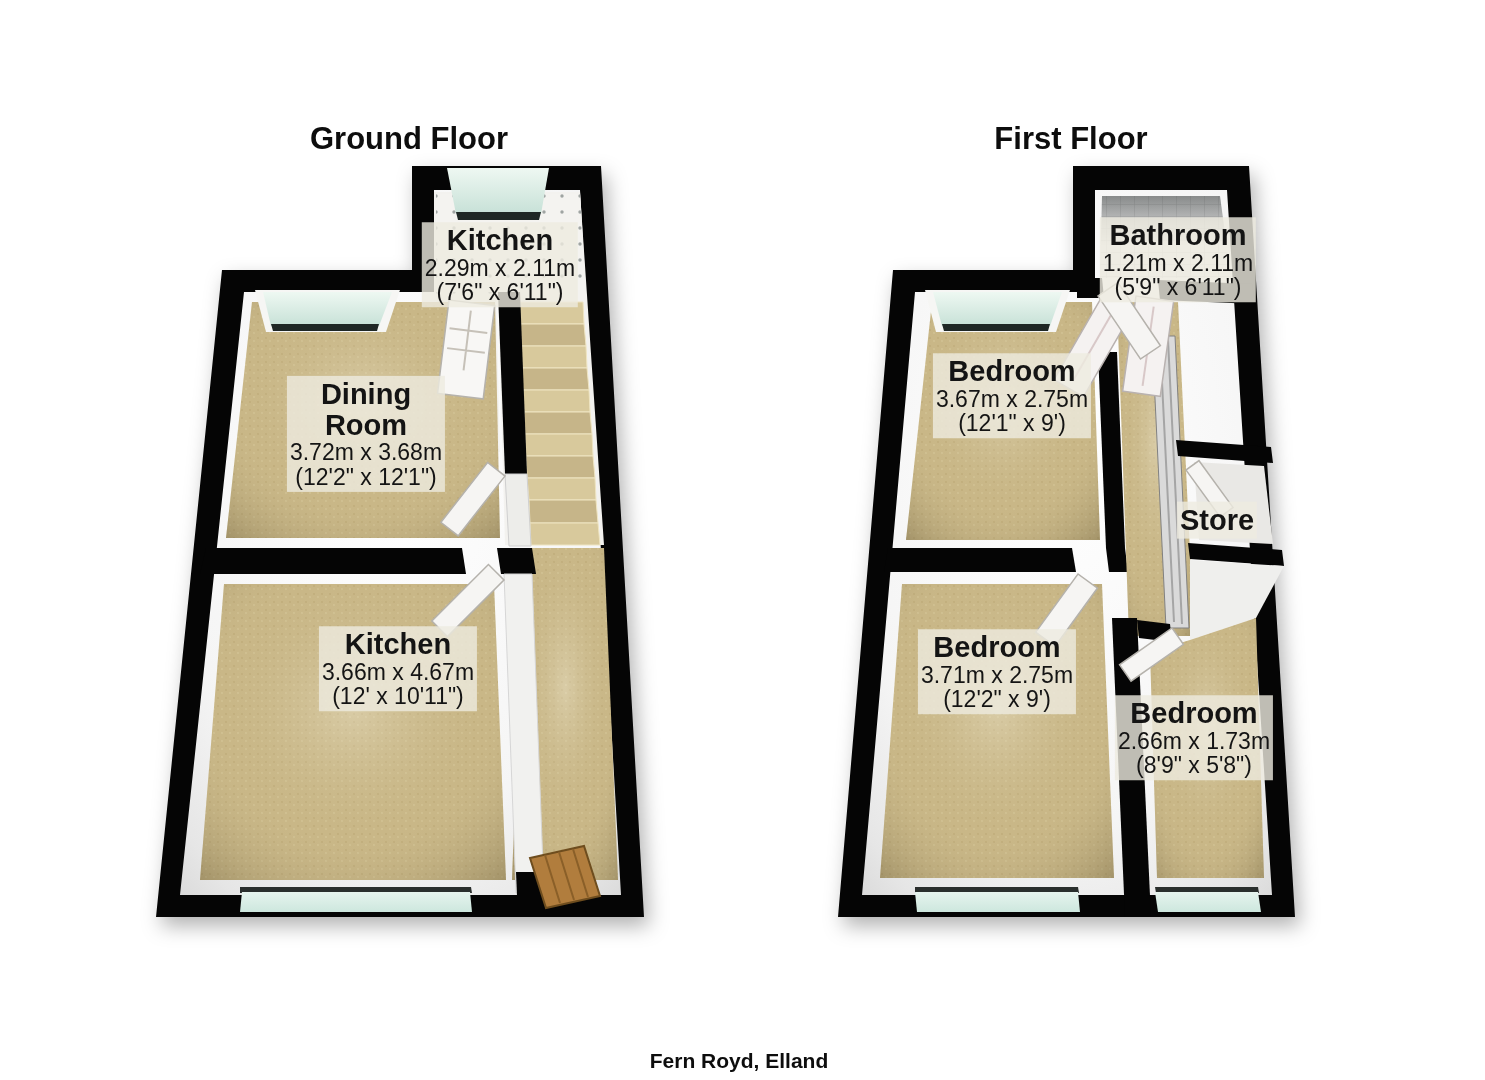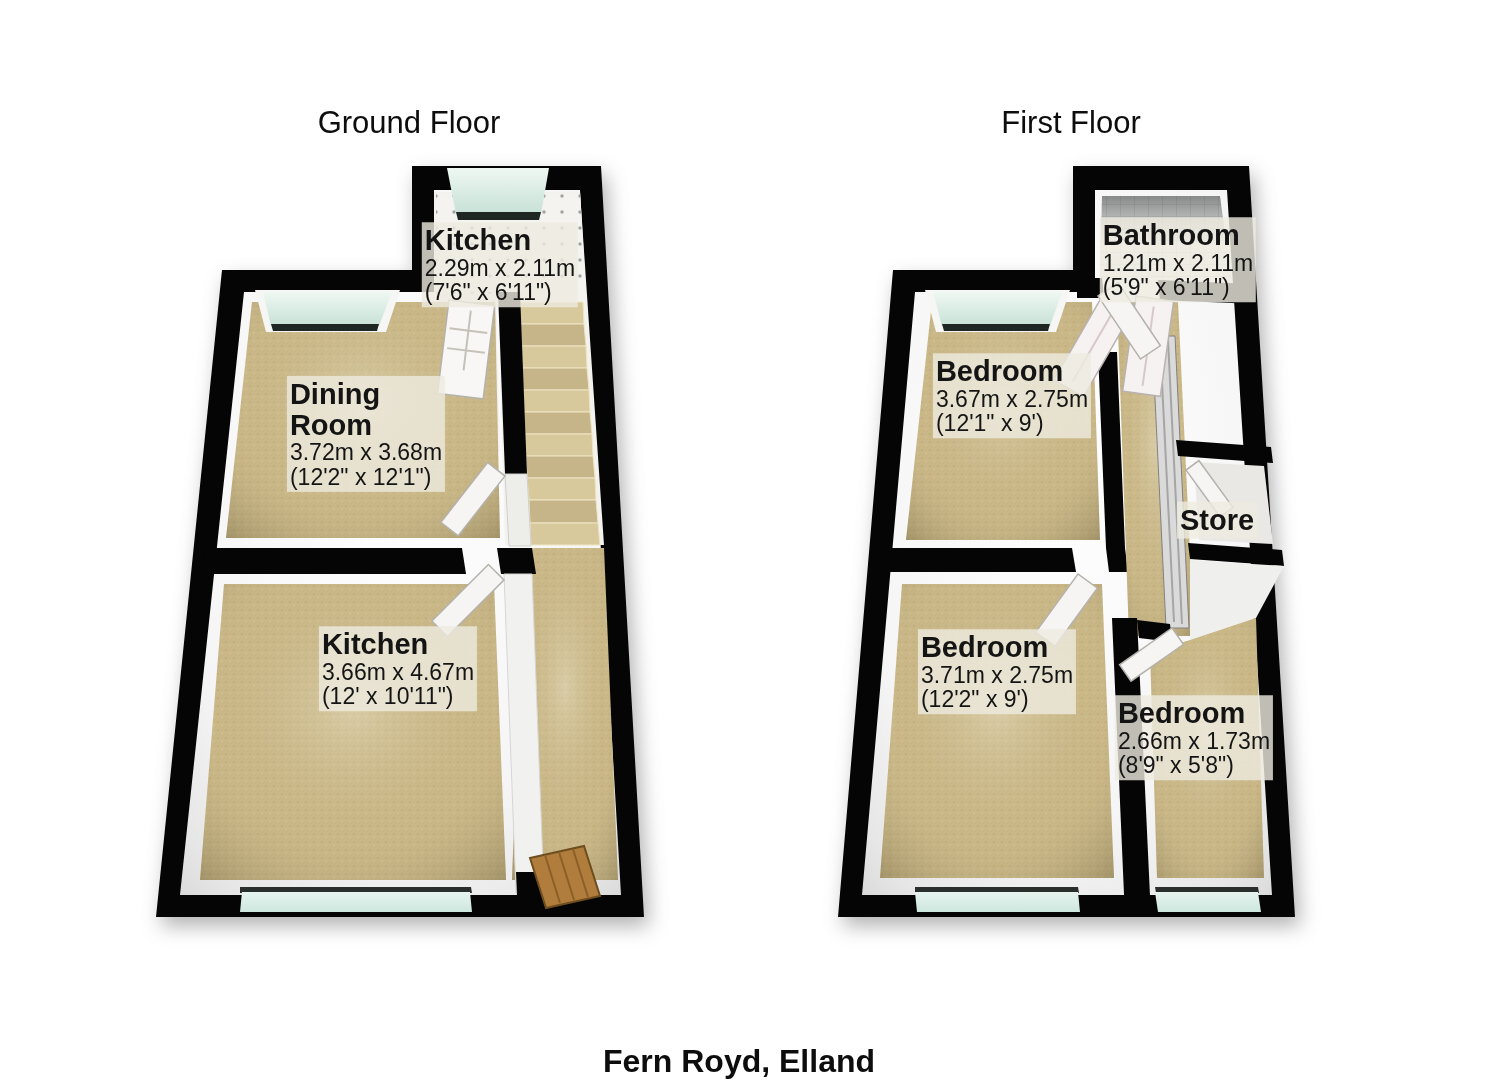--- a/index.html
+++ b/index.html
@@ -1,25 +1,25 @@
 <!DOCTYPE html>
 <html><head>
 <meta charset="utf-8">
 <style>
   html,body{margin:0;padding:0;background:#ffffff;}
   .stage{position:relative;width:1485px;height:1080px;background:#ffffff;overflow:hidden;
          font-family:"Liberation Sans",sans-serif;}
   svg.planart{position:absolute;left:0;top:0;}
   .plan-shadow{filter:drop-shadow(5px 9px 10px rgba(0,0,0,0.30));}
-  .title{position:absolute;transform:translate(-50%,-50%);font-weight:normal;font-size:31px;
-         color:#0d0d0d;white-space:nowrap;}
-  .footer-caption{position:absolute;transform:translate(-50%,-50%);font-weight:bold;font-size:32px;
+  .title{position:absolute;transform:translate(-50%,-50%);font-weight:bold;font-size:31px;
+         color:#0d0d0d;white-space:nowrap;margin-top:16px;}
+  .footer-caption{position:absolute;transform:translate(-50%,-50%);font-weight:bold;font-size:21px;
          color:#0d0d0d;white-space:nowrap;}
   .room-label{position:absolute;transform:translate(-50%,-50%);background:rgba(238,235,224,0.80);
-         padding:3px 3px;color:#141414;line-height:1.06;white-space:nowrap;}
+         padding:3px 3px;text-align:center;color:#141414;line-height:1.06;white-space:nowrap;}
   .room-name{font-weight:bold;font-size:29px;white-space:pre-line;}
   .room-dims{font-size:23px;}
 </style>
 </head>
 <body>
 
 <div class="stage">
 
 <svg class="planart" width="1485" height="1080" viewBox="0 0 1485 1080">
   <defs>

